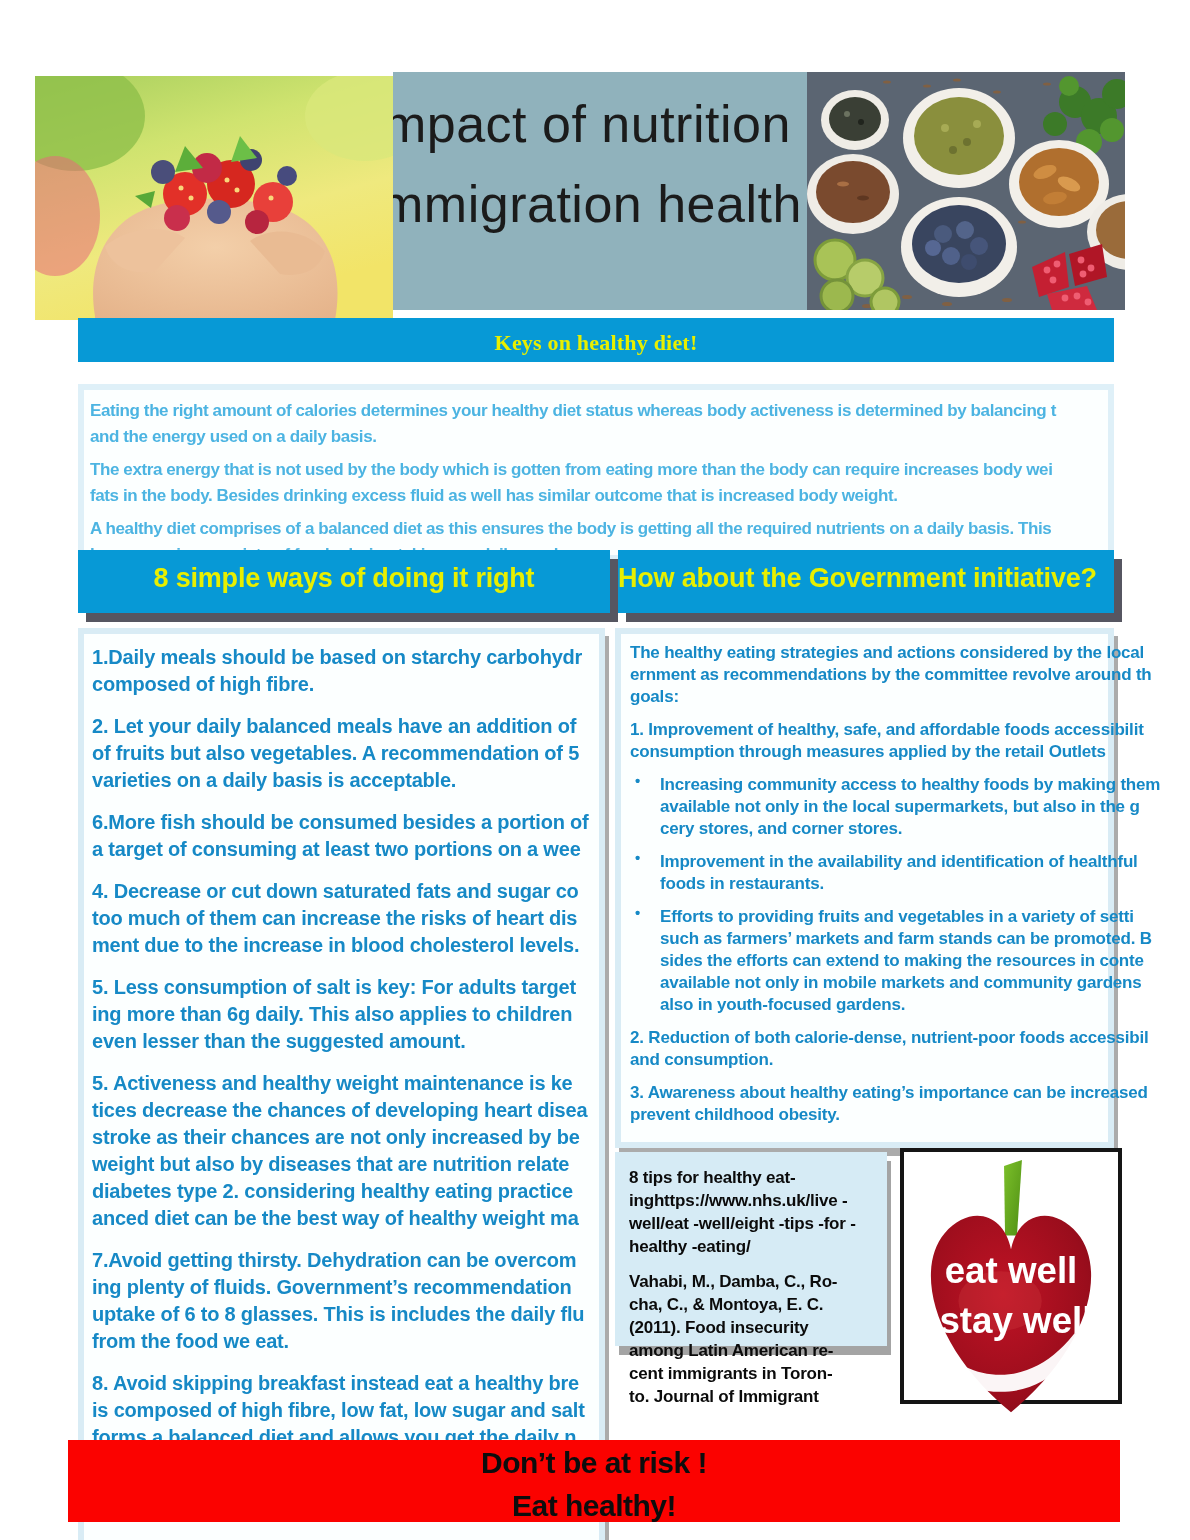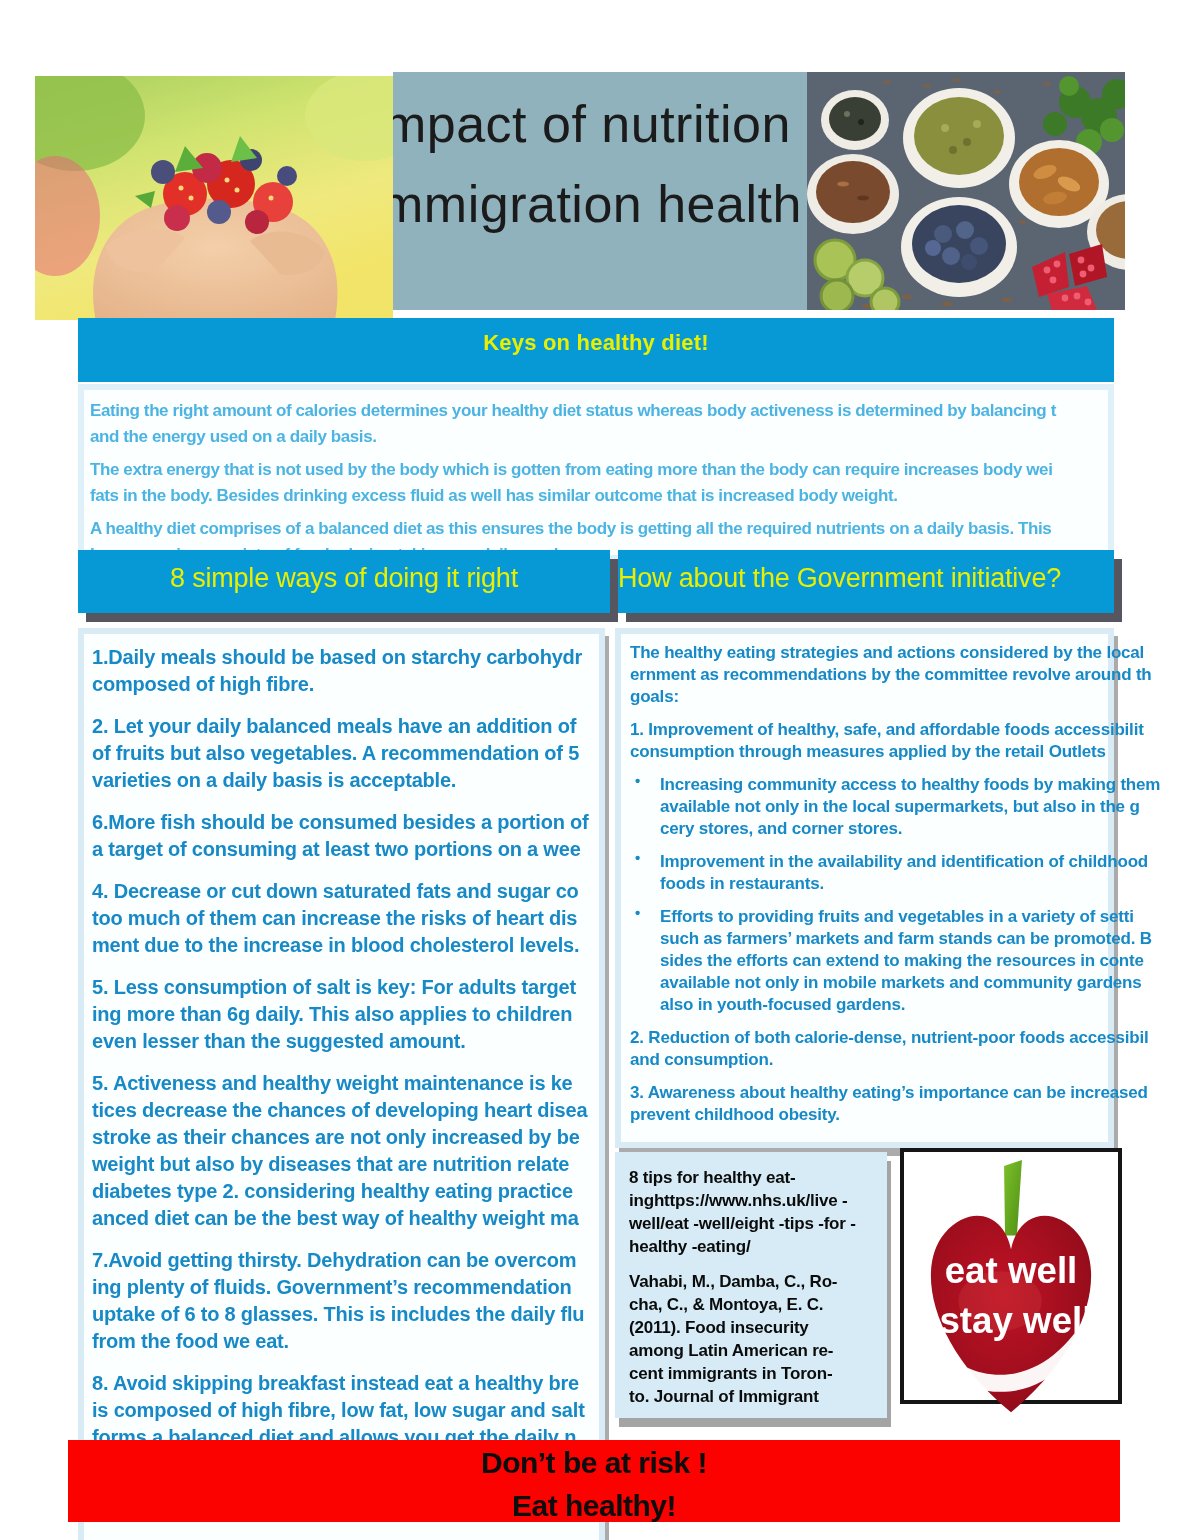--- a/index.html
+++ b/index.html
@@ -10,54 +10,54 @@
 
   
   #title-box{left:393px;top:72px;width:662px;height:238px;background:#90b2bc;z-index:1;}
   #title-text{left:368px;top:84px;z-index:1;color:#1b1b1b;font-size:52px;line-height:80px;
               font-family:"Liberation Sans",sans-serif;}
   #title-text .ln{letter-spacing:.5px;}
   #photo-left{left:35px;top:76px;width:358px;height:244px;z-index:2;}
   #photo-right{left:807px;top:72px;width:318px;height:238px;z-index:2;}
 
   
-  #keys-banner{left:78px;top:318px;width:1036px;height:64px;background:#0799d6;z-index:2;
-               text-align:center;}
+  #keys-banner{left:78px;top:318px;width:1036px;height:44px;background:#0799d6;z-index:2;
+               text-align:center;font-family:Liberation Serif, serif;}
   #keys-banner .t{display:inline-block;margin-top:12px;color:#e8ef00;font-size:22px;font-weight:bold;
                   letter-spacing:.2px;}
   #intro-box{left:78px;top:384px;width:1036px;height:177px;background:#fcffff;
              border:6px solid #dff0f8;box-sizing:border-box;z-index:2;padding:8px 0 0 6px;}
   #intro-box .para{margin:0 0 7px 0;}
   #intro-box .ln{color:#4cb4e2;font-size:17px;font-weight:bold;line-height:26px;letter-spacing:-0.4px;}
 
   
   .sec-header{top:550px;height:63px;background:#0799d6;z-index:3;box-shadow:8px 9px 0 #565661;}
   #hdr-left{left:78px;width:532px;text-align:center;}
   #hdr-right{left:618px;width:496px;text-align:left;}
-  .sec-header .t{display:inline-block;margin-top:13px;color:#e8ef00;font-size:27px;font-weight:normal;
+  .sec-header .t{display:inline-block;margin-top:13px;color:#e8ef00;font-size:27px;font-weight:bold;
                  white-space:nowrap;letter-spacing:-0.2px;}
 
   
   #left-box{left:78px;top:628px;width:527px;height:959px;background:#fcffff;
             border:6px solid #d9ecf5;box-sizing:border-box;z-index:2;
             box-shadow:4px 8px 0 #ababab;padding:10px 0 10px 8px;}
   #left-box .para{margin:0 0 15px 0;}
   #left-box .ln{color:#1689c6;font-size:20px;font-weight:bold;line-height:27px;letter-spacing:-0.2px;}
 
   
   #right-box{left:615px;top:628px;width:499px;height:520px;background:#fcffff;
              border:6px solid #d9ecf5;box-sizing:border-box;z-index:3;
              box-shadow:4px 8px 0 #ababab;padding:8px 0 15px 9px;}
   #right-box .para{margin:0 0 11px 0;}
   #right-box .ln{color:#1689c6;font-size:17px;font-weight:bold;line-height:22px;letter-spacing:-0.2px;}
   #right-box .para.bullet{position:relative;padding-left:30px;}
   #right-box .marker{position:absolute;left:5px;top:-2px;color:#1689c6;font-size:15px;font-weight:bold;}
 
   
-  #refs-box{left:615px;top:1152px;width:272px;height:266px;background:#d6ebf5;z-index:4;
+  #refs-box{left:615px;top:1152px;width:272px;height:194px;background:#d6ebf5;z-index:4;
             box-shadow:4px 9px 0 #a4a4a4;padding:14px 0 0 14px;box-sizing:border-box;}
   #refs-box .para{margin:0 0 12px 0;}
   #refs-box .ln{color:#0b0b0b;font-size:17px;font-weight:bold;line-height:23px;letter-spacing:-0.2px;}
 
   
   #heart-box{left:900px;top:1148px;width:222px;height:256px;background:#ffffff;
              border:4px solid #151515;box-sizing:border-box;z-index:4;}
 
   
   #footer-banner{left:68px;top:1440px;width:1052px;height:82px;background:#fb0200;z-index:3;
@@ -285,21 +285,21 @@
         <div class="ln">consumption through measures applied by the retail Outlets</div>
       </div>
       <div class="para bullet">
         <span class="marker">•</span>
         <div class="ln">Increasing community access to healthy foods by making them</div>
         <div class="ln">available not only in the local supermarkets, but also in the g</div>
         <div class="ln">cery stores, and corner stores.</div>
       </div>
       <div class="para bullet">
         <span class="marker">•</span>
-        <div class="ln">Improvement in the availability and identification of childhood</div>
+        <div class="ln">Improvement in the availability and identification of healthful</div>
         <div class="ln">foods in restaurants.</div>
       </div>
       <div class="para bullet">
         <span class="marker">•</span>
         <div class="ln">Efforts to providing  fruits and vegetables in a variety of setti</div>
         <div class="ln">such as farmers’ markets and farm stands can be promoted. B</div>
         <div class="ln">sides the efforts can extend to making the resources in conte</div>
         <div class="ln">available not only in mobile markets and community gardens</div>
         <div class="ln">also in youth-focused gardens.</div>
       </div>

